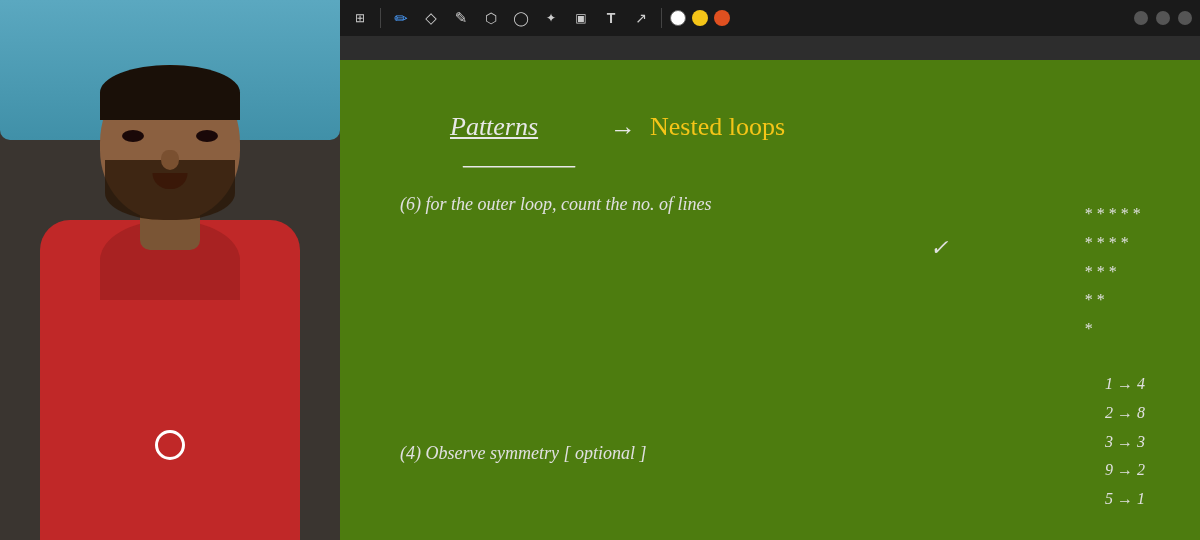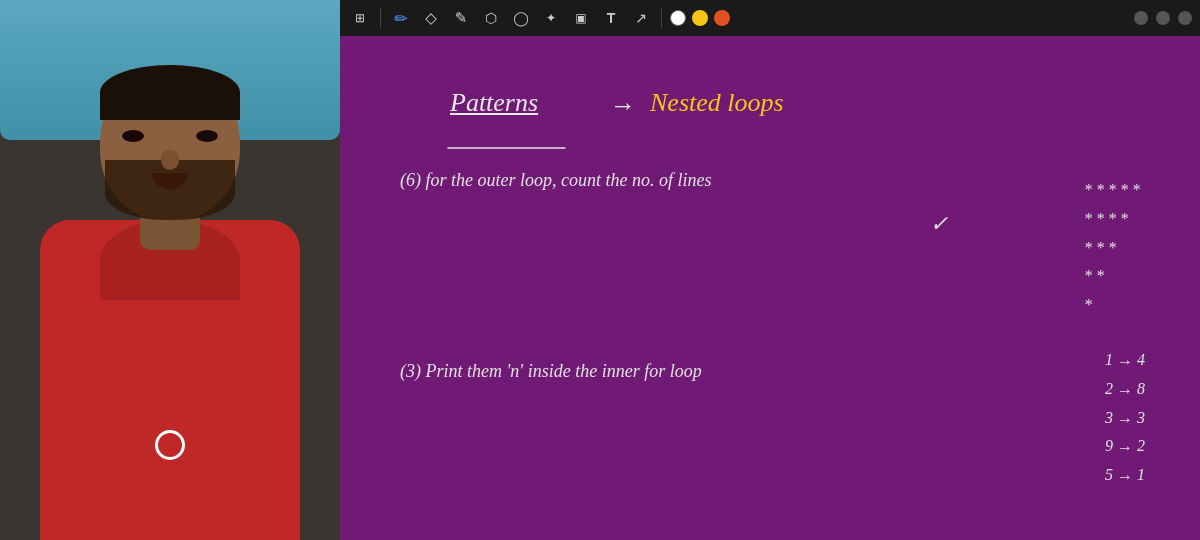--- a/index.html
+++ b/index.html
@@ -85,22 +85,23 @@
       width: 14px;
       height: 14px;
       border-radius: 50%;
       margin-left: 2px;
     }
 
     
     .whiteboard-content {
       flex: 1;
       position: relative;
-      background: #701a75;
+      background: #4d7c0f;
       overflow: hidden;
+      margin-top: 24px;
     }
 
     
     .hw-text {
       position: absolute;
       font-family: 'Segoe Script', 'Comic Sans MS', cursive;
       color: #e8e8e8;
       font-weight: normal;
     }
 
@@ -119,21 +120,20 @@
       font-size: 26px;
       color: #e8e8e8;
       font-style: italic;
     }
 
     .hw-title-yellow {
       top: 52px;
       left: 310px;
       font-size: 26px;
       color: #f5c518;
-      font-style: italic;
     }
 
     .hw-point1 {
       top: 130px;
       left: 60px;
       font-size: 18px;
       color: #e0e0e0;
       font-style: italic;
       line-height: 1.6;
     }
@@ -278,22 +278,22 @@
     <div class="hw-text hw-title-yellow">Nested loops</div>
 
     <div class="hw-text hw-point1">(6)  for the outer loop, count the no. of lines</div>
     <div class="hw-text hw-point1-check">✓</div>
 
     <div style="position:absolute;top:215px;left:60px;font-family:'Segoe Script','Comic Sans MS',cursive;color:#e0e0e0;font-size:18px;font-style:italic;line-height:1.65;">
       <br>
       <br>
     </div>
 
-    <div class="hw-text hw-point3">(3)    Print them 'n' inside the inner for loop</div>
-
+
+    <div class="hw-text hw-point4">(4)    Observe    symmetry    [ optional ]</div>
 
     <div class="pattern-area">
       <span class="pattern-row">* * * * *</span>
       <span class="pattern-row">* * * *</span>
       <span class="pattern-row">* * *</span>
       <span class="pattern-row">* *</span>
       <span class="pattern-row">*</span>
     </div>
 
     <div class="number-map">

